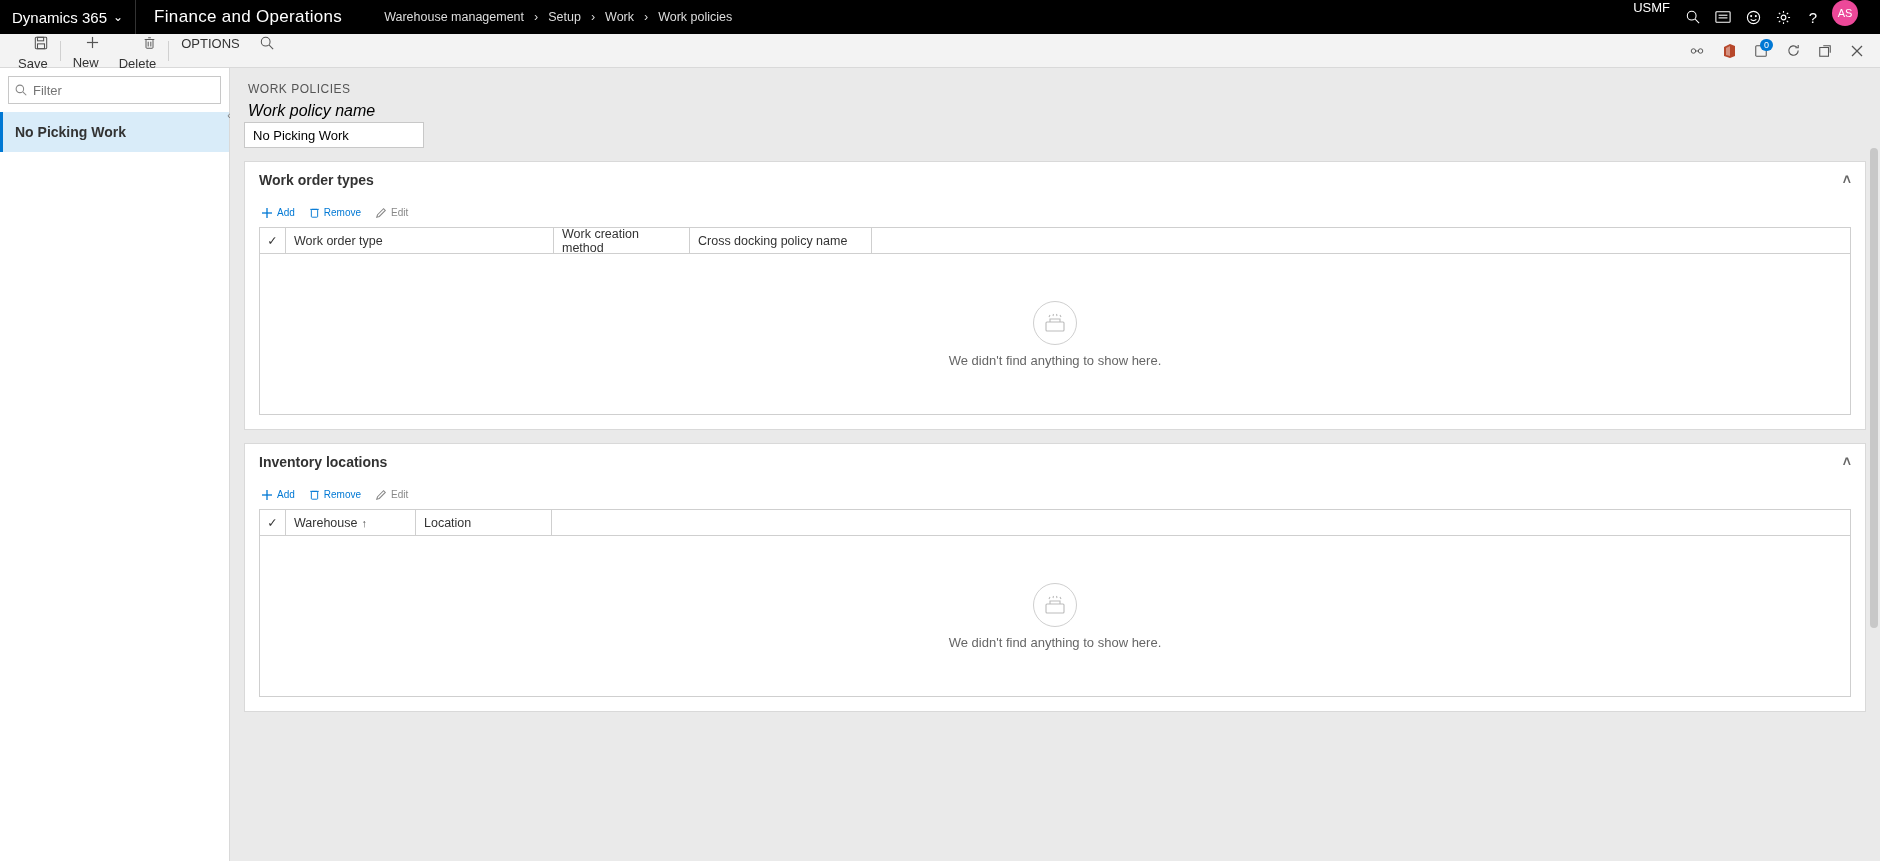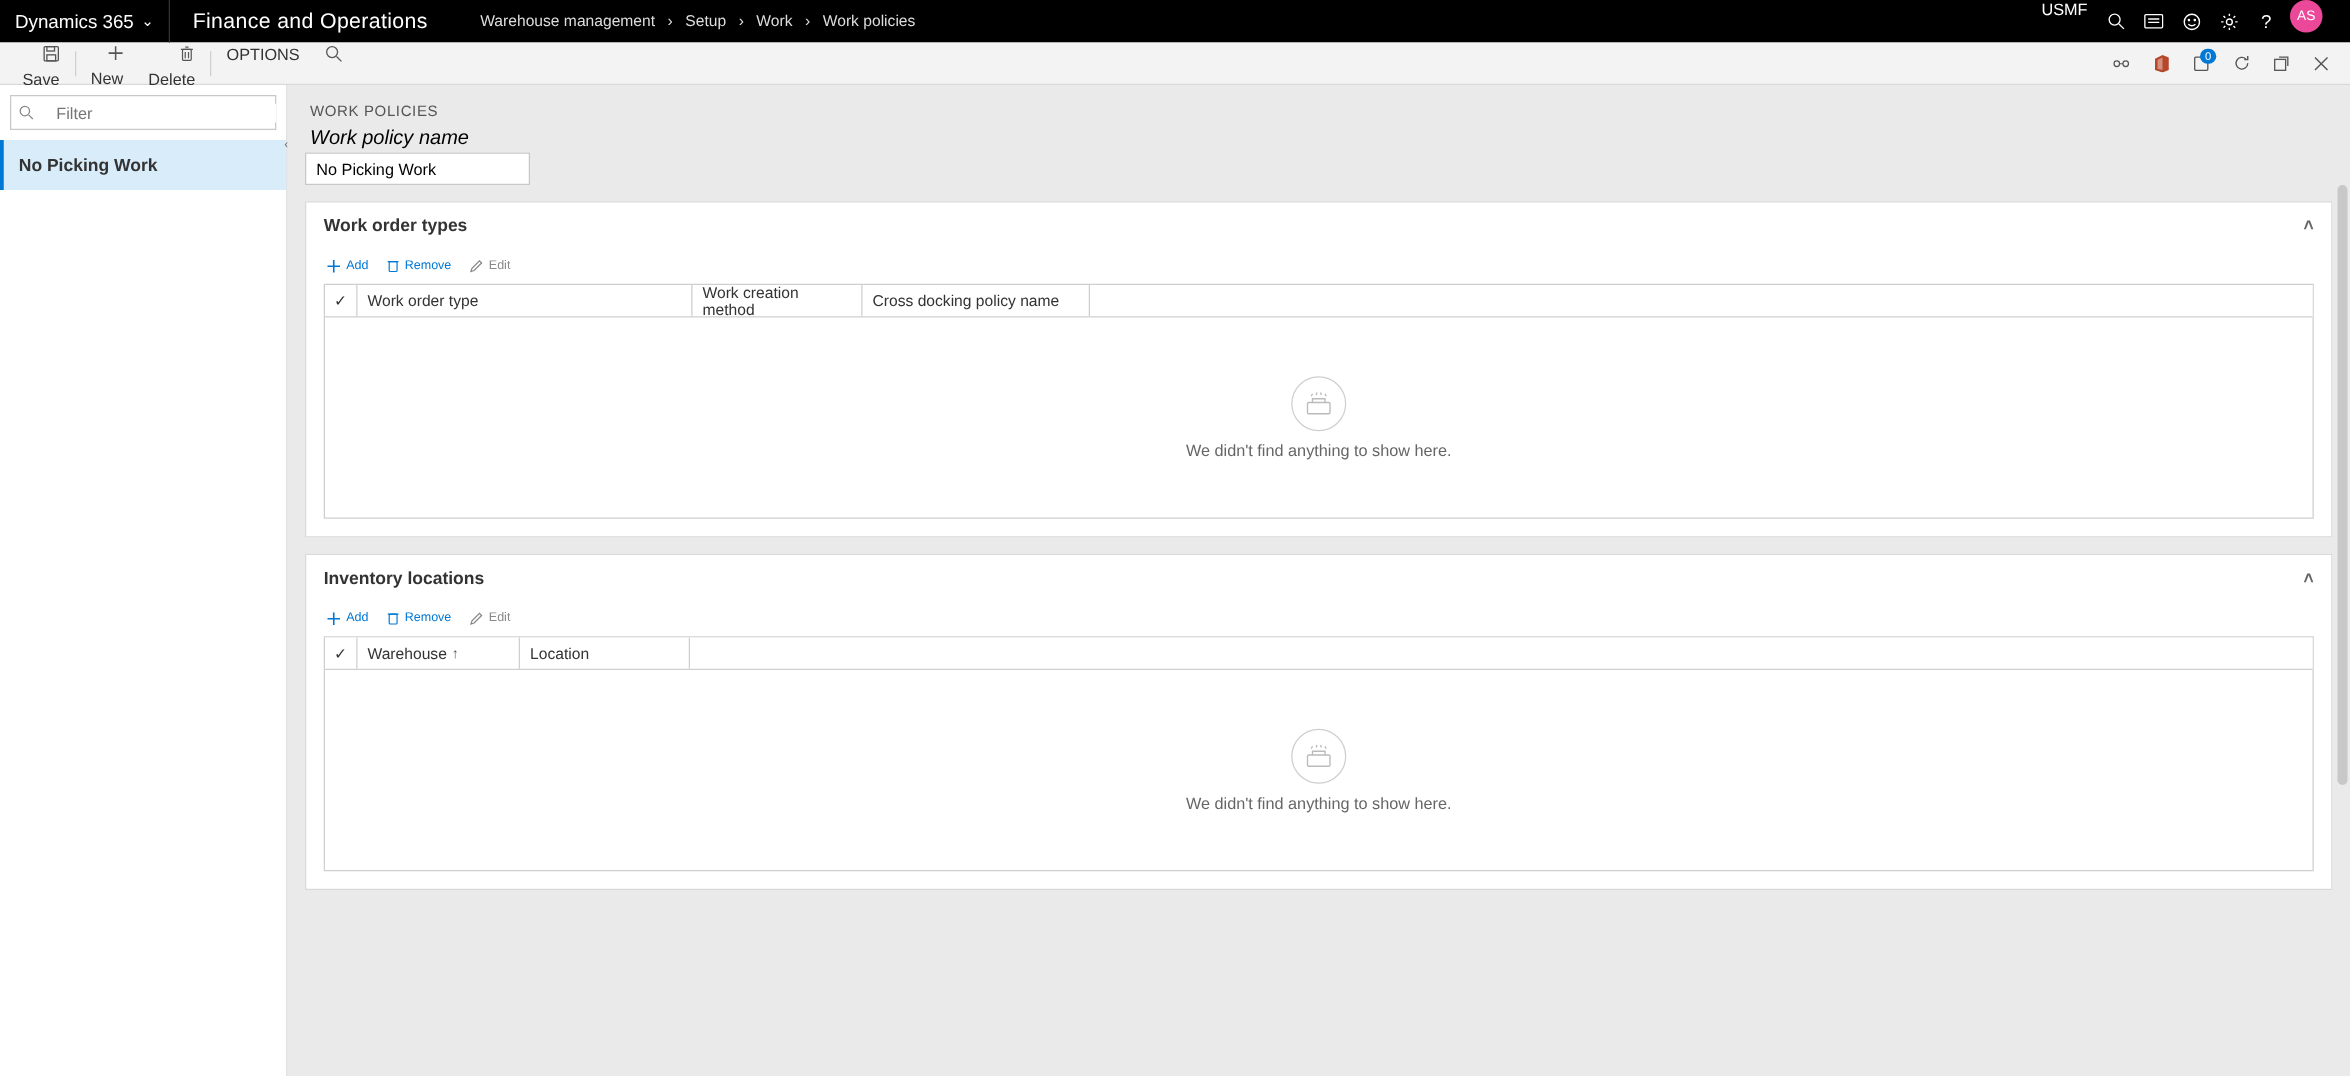--- a/index.html
+++ b/index.html
@@ -25,21 +25,21 @@
   .actbtn .ico { color:#555;}
   .actdiv { width:1px; height:20px; background:#d0d0d0; margin:0 2px;}
   .actionbar .right { margin-left:auto; display:flex; align-items:center; gap:2px;}
   .iconbtn { width:30px; height:30px; display:flex; align-items:center; justify-content:center; color:#555; position:relative;}
   .iconbtn.notif::after { content:attr(data-badge); position:absolute; top:3px; right:3px; background:#0078d4; color:#fff; font-size:9px; border-radius:8px; padding:0 4px; line-height:12px;}
 
   
   .mainwrap { display:flex; height:calc(861px - 34px - 34px);}
   .leftpane { width:230px; background:#fff; border-right:1px solid #d9d9d9; position:relative;}
   .filterbox { margin:8px; border:1px solid #c8c8c8; height:28px; display:flex; align-items:center; padding:0 6px; gap:6px; color:#666; background:#fff;}
-  .filterbox input { border:none; outline:none; font-size:13px; flex:1;margin-left:12px;}
+  .filterbox input { border:none; outline:none; font-size:13px; flex:1;}
   .selitem { background:#d9ecf9; border-left:3px solid #0078d4; padding:12px 12px; font-weight:600; font-size:14px;}
   .rail { position:absolute; right:-7px; top:40px; width:14px; height:14px; display:flex; align-items:center; justify-content:center; color:#777; font-size:10px;}
 
   .content { flex:1; background:#eaeaea; padding:10px 14px 14px 14px; overflow-y:auto; position:relative;}
   .pageTitle { font-size:12px; letter-spacing:.5px; color:#555; margin:4px 0 2px 4px;}
   .fieldLbl { font-size:16px; color:#000000; margin:6px 0 2px 4px;font-style:italic;}
   .txt { border:1px solid #c8c8c8; background:#fff; height:26px; padding:0 8px; width:180px; font-size:13px;}
 
   .card { background:#fff; border:1px solid #d9d9d9; margin-top:13px;}
   .cardhdr { display:flex; align-items:center; padding:10px 14px; font-weight:600; font-size:14px;}

